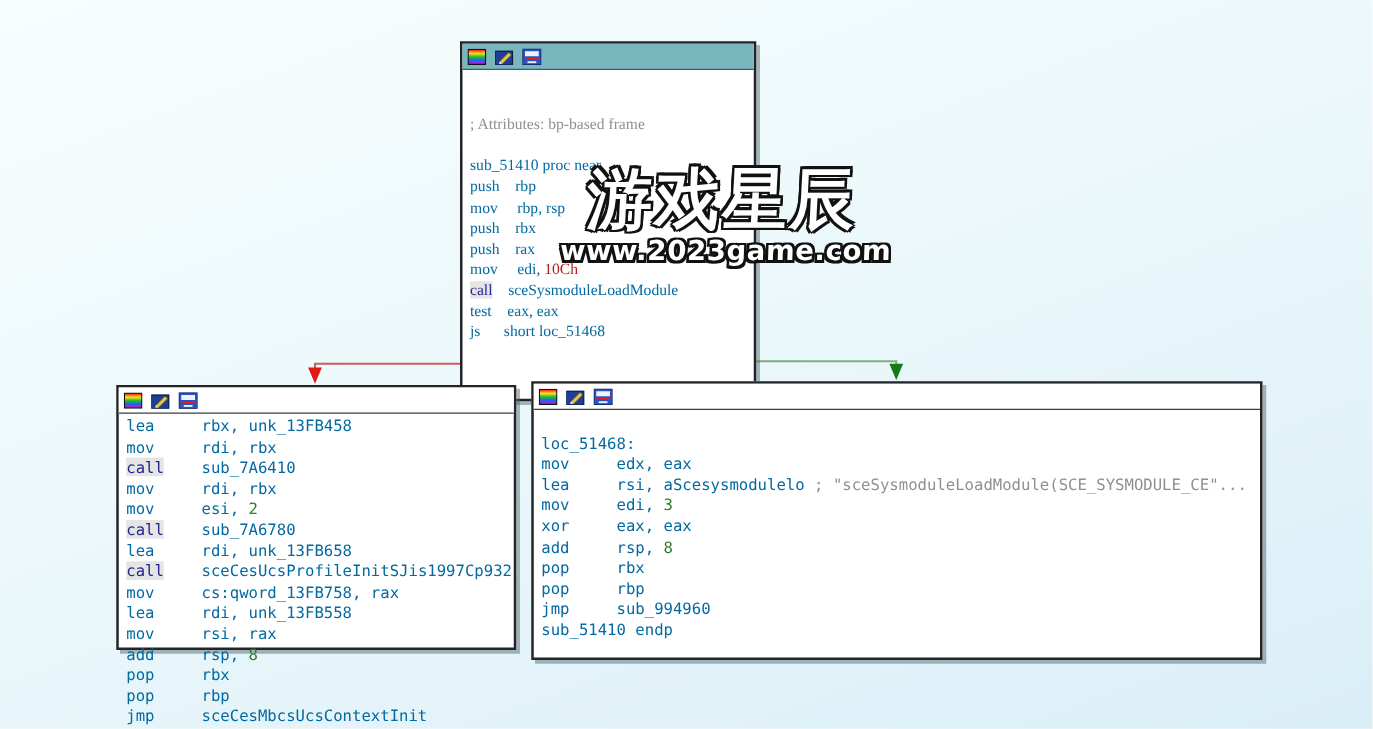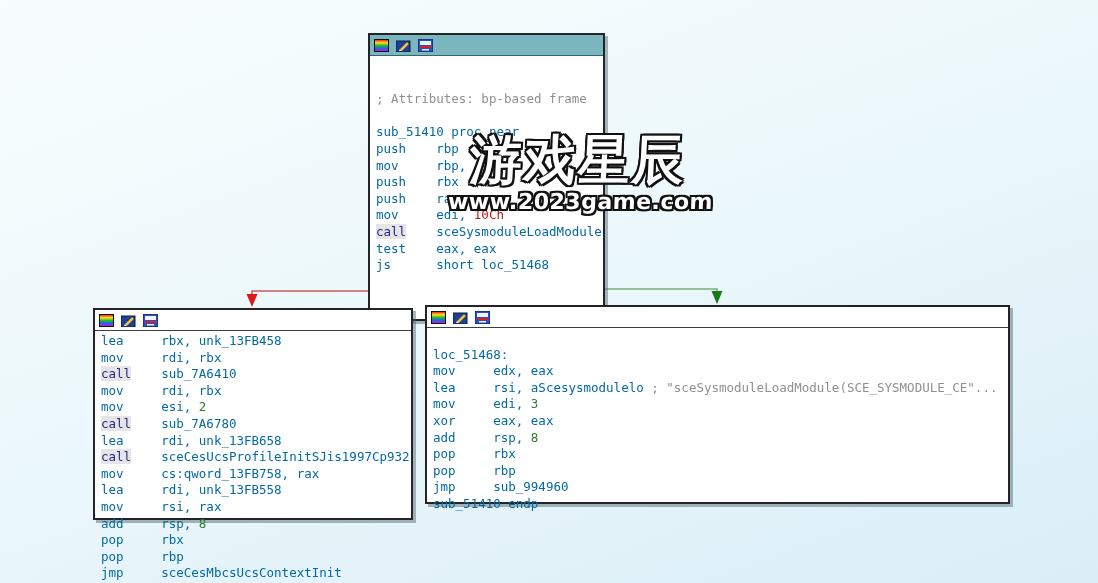--- a/index.html
+++ b/index.html
@@ -84,21 +84,21 @@
 
 <svg class="edges" width="1098" height="583">
 
   <polyline points="474,272 474,291 252,291 252,296" fill="none" stroke="#cc5b5b" stroke-width="1.6"></polyline>
   <polygon points="246.5,294 257.5,294 252,307" fill="#df1818"></polygon>
 
   <polyline points="497,272 497,289 717,289 717,293" fill="none" stroke="#7fae7f" stroke-width="1.6"></polyline>
   <polygon points="711.5,291 722.5,291 717,304" fill="#157c15"></polygon>
 </svg>
 
-<div class="node" style="left:368px; top:33px; width:237px; height:288px;">
+<div class="node" style="left:368px; top:33px; width:237px; height:288px;font-family:Liberation Serif, serif;">
   <div class="node-title selected">
     <svg class="tbicon" viewBox="0 0 15 13">
       <rect x="0" y="0" width="15" height="13" fill="#111"></rect>
       <rect x="1" y="1" width="13" height="11" fill="url(#rg1)"></rect>
       <defs>
           <linearGradient id="rg1" x1="0" y1="0" x2="0" y2="1">
         <stop offset="0" stop-color="#ff2020"></stop>
             <stop offset="0.25" stop-color="#ffe020"></stop>
         <stop offset="0.5" stop-color="#20c020"></stop>
             <stop offset="0.75" stop-color="#2060ff"></stop>
@@ -144,21 +144,21 @@
     <svg class="tbicon" viewBox="0 0 15 13">
       <rect x="0" y="0" width="15" height="13" fill="#2a52c8" stroke="#0a1c4a" stroke-width="1"></rect>
       <rect x="2" y="2" width="11" height="4" fill="#eef3ff"></rect>
       <rect x="2" y="7" width="11" height="2" fill="#d82020"></rect>
       <rect x="4" y="10" width="7" height="1.5" fill="#eef3ff"></rect>
     </svg>
   </div>
   <div class="code"><div class="line"><span class="seg-c">lea     rbx, unk_13FB458</span></div><div class="line"><span class="seg-c">mov     rdi, rbx</span></div><div class="line"><span class="seg-h">call</span><span class="seg-c">    sub_7A6410</span></div><div class="line"><span class="seg-c">mov     rdi, rbx</span></div><div class="line"><span class="seg-c">mov     esi, </span><span class="seg-n">2</span></div><div class="line"><span class="seg-h">call</span><span class="seg-c">    sub_7A6780</span></div><div class="line"><span class="seg-c">lea     rdi, unk_13FB658</span></div><div class="line"><span class="seg-h">call</span><span class="seg-c">    sceCesUcsProfileInitSJis1997Cp932</span></div><div class="line"><span class="seg-c">mov     cs:qword_13FB758, rax</span></div><div class="line"><span class="seg-c">lea     rdi, unk_13FB558</span></div><div class="line"><span class="seg-c">mov     rsi, rax</span></div><div class="line"><span class="seg-c">add     rsp, </span><span class="seg-n">8</span></div><div class="line"><span class="seg-c">pop     rbx</span></div><div class="line"><span class="seg-c">pop     rbp</span></div><div class="line"><span class="seg-c">jmp     sceCesMbcsUcsContextInit</span></div></div>
 </div>
 
-<div class="node" style="left:425px; top:305px; width:585px; height:199px;">
+<div class="node" style="left:425px; top:305px; width:585px; height:223px;">
   <div class="node-title">
     <svg class="tbicon" viewBox="0 0 15 13">
       <rect x="0" y="0" width="15" height="13" fill="#111"></rect>
       <rect x="1" y="1" width="13" height="11" fill="url(#rg3)"></rect>
       <defs>
           <linearGradient id="rg3" x1="0" y1="0" x2="0" y2="1">
         <stop offset="0" stop-color="#ff2020"></stop>
             <stop offset="0.25" stop-color="#ffe020"></stop>
         <stop offset="0.5" stop-color="#20c020"></stop>
             <stop offset="0.75" stop-color="#2060ff"></stop>

